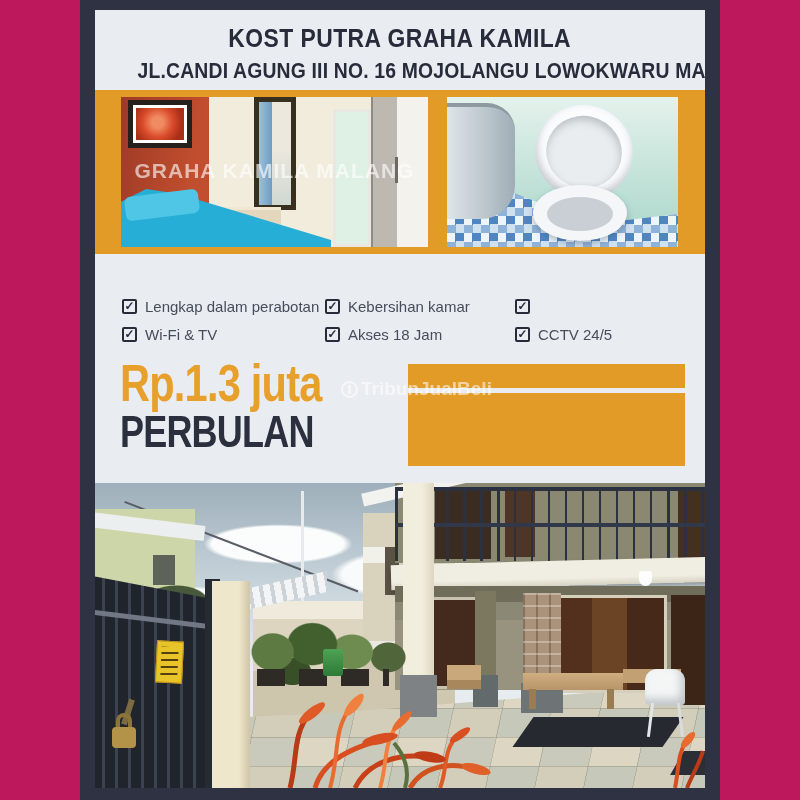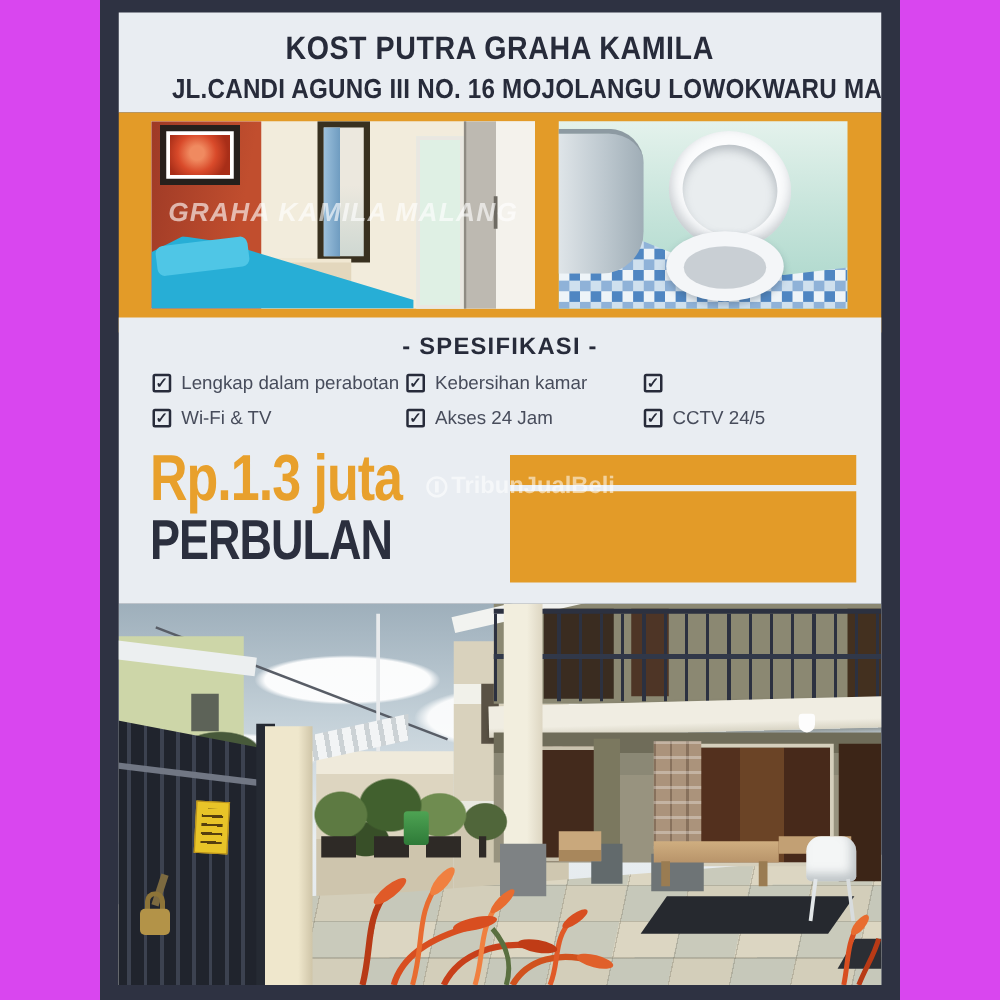--- a/index.html
+++ b/index.html
@@ -1,33 +1,33 @@
 <!DOCTYPE html>
 <html><head>
 <meta charset="utf-8">
 <style>
   * { margin:0; padding:0; box-sizing:border-box; }
   html,body { width:800px; height:800px; background:#ffffff; font-family:"Liberation Sans", sans-serif; }
-  .page { position:relative; width:800px; height:800px; background:#d946ef; overflow:hidden; }
+  .page { position:relative; width:800px; height:800px; background:#be185d; overflow:hidden; }
   .abs { position:absolute; }
 
   
   .poster { position:absolute; left:80px; top:0; width:640px; height:800px; background:#2e3242; }
 
   
   .header { position:absolute; left:15px; top:10px; width:610px; height:80px; background:#e9edf2;
             text-align:center; color:#272b3a; overflow:hidden; }
   .hdr-line1 { display:inline-block; margin-top:13px; font-size:26px; font-weight:bold;
                letter-spacing:.5px; transform:scaleX(.88); white-space:nowrap; }
   .hdr-line2 { display:block; }
   .hdr-line2 > span { display:inline-block; font-size:22px; font-weight:bold; letter-spacing:.2px;
                transform:scaleX(.88); white-space:nowrap; margin-top:4px; }
 
   
-  .gallery { position:absolute; left:15px; top:90px; width:610px; height:176px; background:#e39b28;font-style:italic; }
+  .gallery { position:absolute; left:15px; top:90px; width:610px; height:176px; background:#e39b28; }
   .photo { position:absolute; overflow:hidden; }
   .bedroom { left:26px; top:7px; width:307px; height:150px; background:#f2ecdc; }
   .bathroom { left:352px; top:7px; width:231px; height:150px;
               background:linear-gradient(180deg,#e4f2ec 0,#c2e2d8 55%,#a9d6ca 100%); }
 
   
   .bd-redwall { left:0; top:0; width:88px; height:150px;
                 background:linear-gradient(100deg,#9e3a26 0,#c14e2e 75%); }
   .bd-picture { left:7px; top:3px; width:64px; height:48px; background:#fff; border:5px solid #26201c; }
   .bd-rose { position:absolute; left:3px; top:3px; right:3px; bottom:3px;
@@ -235,40 +235,39 @@
         <div class="abs bt-lid">
           <div class="bt-lid-in"></div>
         </div>
         <div class="abs bt-bowl">
           <div class="bt-water"></div>
         </div>
       </div>
     </div>
 
     <div class="panel">
-      <div class="spec-title">- SPESIFIKASI -</div>
       <div class="spec-grid">
         <div class="spec-item">
           <span class="chk">✓</span>
           <span>Lengkap dalam perabotan</span>
         </div>
         <div class="spec-item">
           <span class="chk">✓</span>
           <span>Kebersihan kamar</span>
         </div>
         <div class="spec-item">
           <span class="chk">✓</span>
         </div>
         <div class="spec-item">
           <span class="chk">✓</span>
           <span>Wi-Fi &amp; TV</span>
         </div>
         <div class="spec-item">
           <span class="chk">✓</span>
-          <span>Akses 24 Jam</span>
+          <span>Akses 18 Jam</span>
         </div>
         <div class="spec-item">
           <span class="chk">✓</span>
           <span>CCTV 24/5</span>
         </div>
       </div>
 
       <div class="price-amount">Rp.1.3 juta</div>
       <div class="price-period">PERBULAN</div>
 

